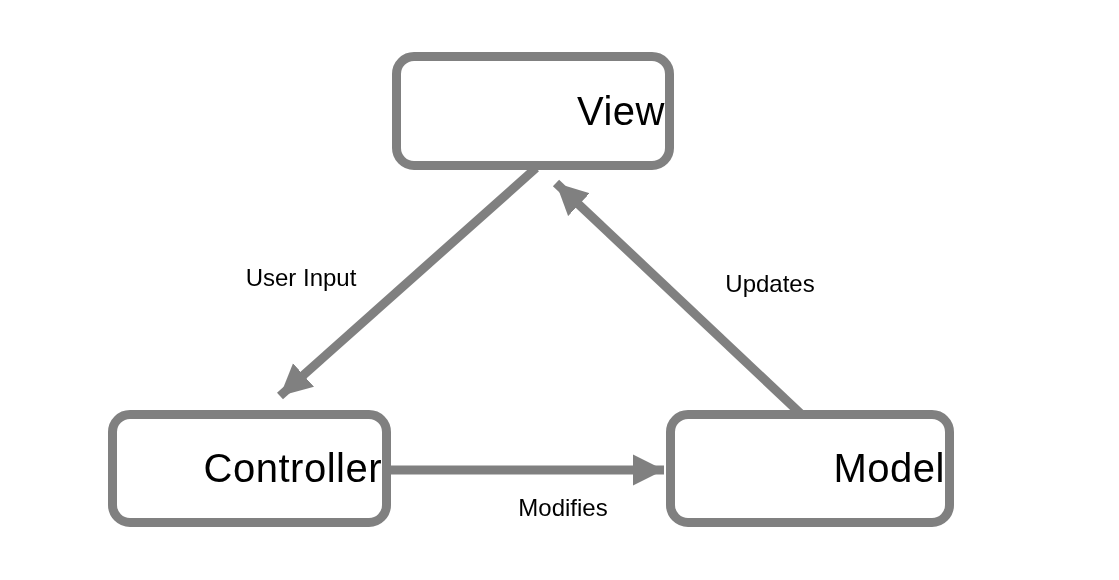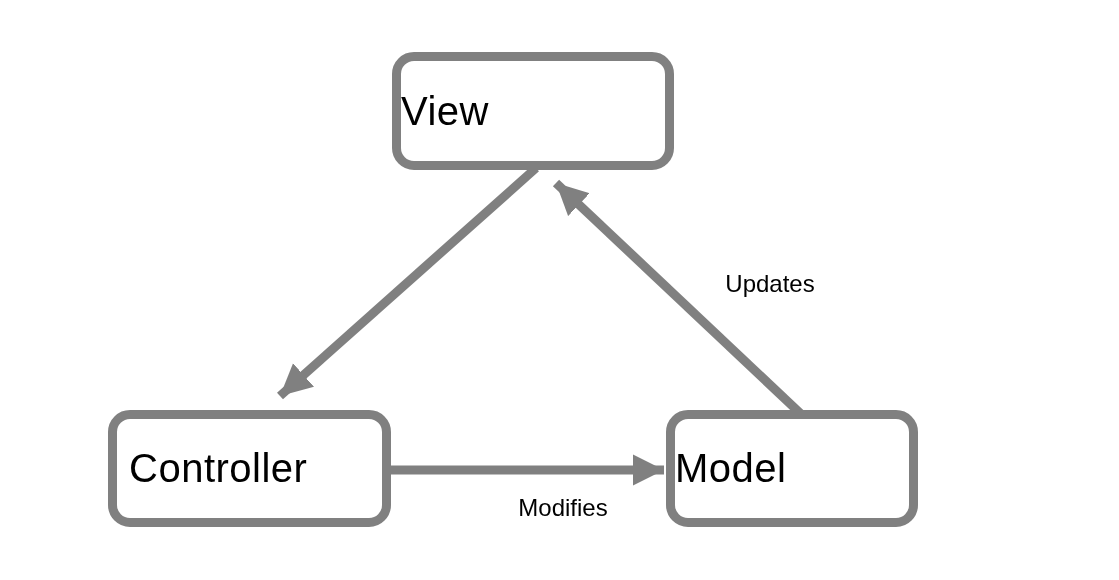--- a/index.html
+++ b/index.html
@@ -28,31 +28,31 @@
     stroke-width: 9;
   }
   .node {
     position: absolute;
     box-sizing: border-box;
     border: 9px solid #808080;
     border-radius: 22px;
     background: #ffffff;
     display: flex;
     align-items: center;
-    justify-content: flex-start;
+    justify-content: flex-end;
   }
   .node-label {
     font-size: 40px;
     color: #000000;
     letter-spacing: 0.5px;
     white-space: nowrap;
   }
   .node-view       { left: 392px; top: 52px;  width: 282px; height: 118px; }
   .node-controller { left: 108px; top: 410px; width: 283px; height: 117px; padding-left: 12px; }
-  .node-model      { left: 666px; top: 410px; width: 252px; height: 117px; }
+  .node-model      { left: 666px; top: 410px; width: 288px; height: 117px; }
   .edge-label {
     position: absolute;
     transform: translate(-50%, -50%);
     font-size: 24px;
     color: #000000;
     white-space: nowrap;
   }
   .edge-label-user-input { left: 301px; top: 278px; }
   .edge-label-updates    { left: 770px; top: 284px; }
   .edge-label-modifies   { left: 517px; top: 508px; margin-left: 46px; }
@@ -78,18 +78,19 @@
   </div>
 
   <div class="node node-controller">
     <span class="node-label">Controller</span>
   </div>
 
   <div class="node node-model">
     <span class="node-label">Model</span>
   </div>
 
+  <div class="edge-label edge-label-user-input">User Input</div>
 
   <div class="edge-label edge-label-updates">Updates</div>
 
   <div class="edge-label edge-label-modifies">Modifies</div>
 
 </div>
 
 </body></html>

